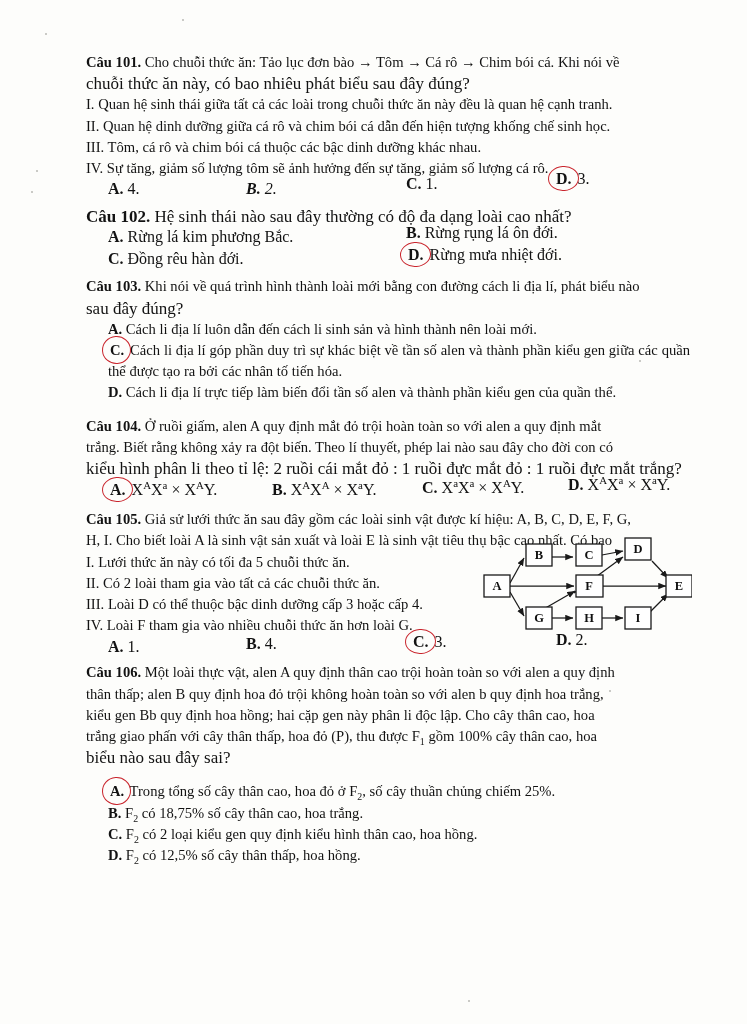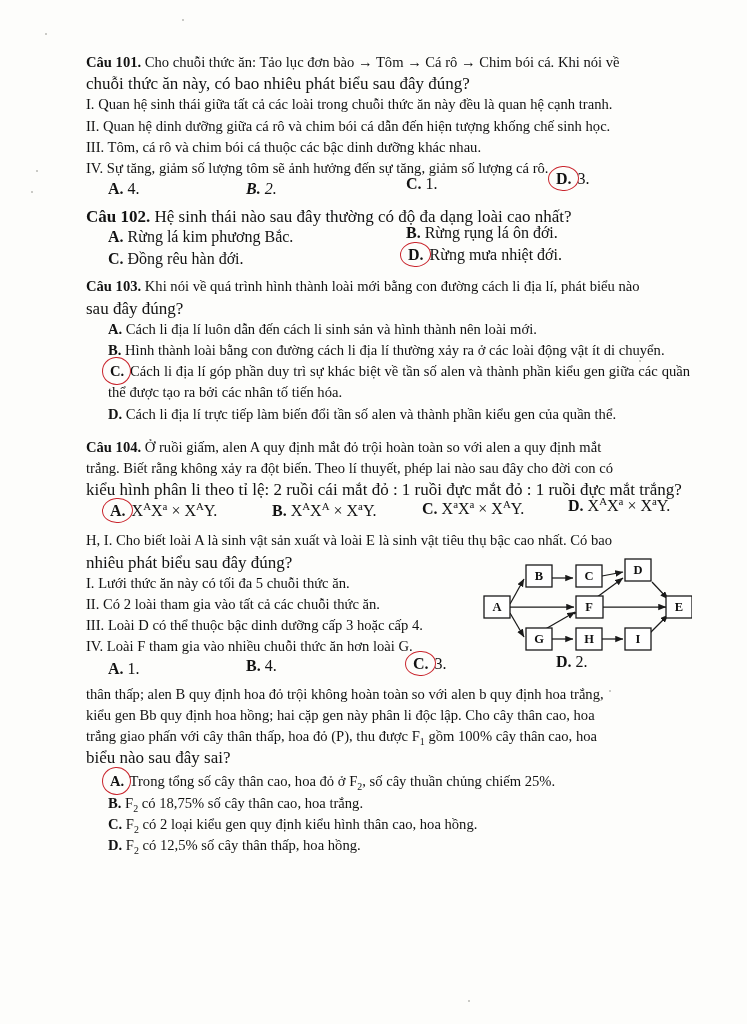--- a/index.html
+++ b/index.html
@@ -185,24 +185,20 @@
         <span class="qnum">Câu 103.</span>
         <span>Khi nói về quá trình hình thành loài mới bằng con đường cách li địa lí, phát biểu nào</span>
       </div>
       <div class="line last">sau đây đúng?</div>
 
       <div class="para indent">
         <span class="lbl b">A.</span>
         <span>Cách li địa lí luôn dẫn đến cách li sinh sản và hình thành nên loài mới.</span>
       </div>
       <div class="para indent">
-        <span class="lbl b">B.</span>
-        <span>Hình thành loài bằng con đường cách li địa lí thường xảy ra ở các loài động vật ít di chuyển.</span>
-      </div>
-      <div class="para indent">
         <span class="circled"><span class="lbl b">C.</span></span>
         <span>Cách li địa lí góp phần duy trì sự khác biệt về tần số alen và thành phần kiểu gen giữa các quần thể được tạo ra bởi các nhân tố tiến hóa.</span>
       </div>
       <div class="para indent last">
         <span class="lbl b">D.</span>
         <span>Cách li địa lí trực tiếp làm biến đổi tần số alen và thành phần kiểu gen của quần thể.</span>
       </div>
     </div>
 
     <div class="q" style="margin-top:12px;">
@@ -226,22 +222,25 @@
           <span>X<sup>a</sup>X<sup>a</sup> × X<sup>A</sup>Y.</span>
         </span>
         <span class="c opt" style="left:482px; top:-5px;">
           <span class="lbl">D.</span>
           <span>X<sup>A</sup>X<sup>a</sup> × X<sup>a</sup>Y.</span>
         </span>
       </div>
     </div>
 
     <div class="q q105-wrap" style="margin-top:2px;">
+      <div class="para">
+        <span class="qnum">Câu 105.</span>
+        <span>Giả sử lưới thức ăn sau đây gồm các loài sinh vật được kí hiệu: A, B, C, D, E, F, G,</span>
+      </div>
       <div class="para">H, I. Cho biết loài A là sinh vật sản xuất và loài E là sinh vật tiêu thụ bậc cao nhất. Có bao</div>
-      <div class="line last">nhiêu phát biểu sau đây đúng?</div>
 
       <div class="txtcol">
         <div class="stmt">I. Lưới thức ăn này có tối đa 5 chuỗi thức ăn.</div>
         <div class="stmt">II. Có 2 loài tham gia vào tất cả các chuỗi thức ăn.</div>
         <div class="stmt">III. Loài D có thể thuộc bậc dinh dưỡng cấp 3 hoặc cấp 4.</div>
         <div class="stmt">IV. Loài F tham gia vào nhiều chuỗi thức ăn hơn loài G.</div>
       </div>
 
       <div class="diagram">
         <svg width="216" height="98" viewBox="0 0 216 98" xmlns="http://www.w3.org/2000/svg">
@@ -315,26 +314,30 @@
           <span>3.</span>
         </span>
         <span class="c opt" style="left:470px; top:-5px;">
           <span class="lbl">D.</span>
           <span>2.</span>
         </span>
       </div>
     </div>
 
     <div class="q" style="margin-top:2px;">
+      <div class="para">
+        <span class="qnum">Câu 106.</span>
+        <span>Một loài thực vật, alen A quy định thân cao trội hoàn toàn so với alen a quy định</span>
+      </div>
       <div class="para">thân thấp; alen B quy định hoa đỏ trội không hoàn toàn so với alen b quy định hoa trắng,</div>
       <div class="para">kiểu gen Bb quy định hoa hồng; hai cặp gen này phân li độc lập. Cho cây thân cao, hoa</div>
       <div class="para">trắng giao phấn với cây thân thấp, hoa đỏ (P), thu được F<sub>1</sub> gồm 100% cây thân cao, hoa</div>
       <div class="line last">biểu nào sau đây sai?</div>
 
-      <div class="para indent last" style="margin-top:3px;">
+      <div class="para indent last" style="margin-top:13px;">
         <span class="circled"><span class="lbl b">A.</span></span>
         <span>Trong tổng số cây thân cao, hoa đỏ ở F<sub>2</sub>, số cây thuần chủng chiếm 25%.</span>
       </div>
       <div class="para indent last">
         <span class="lbl b">B.</span>
         <span>F<sub>2</sub> có 18,75% số cây thân cao, hoa trắng.</span>
       </div>
       <div class="para indent last">
         <span class="lbl b">C.</span>
         <span>F<sub>2</sub> có 2 loại kiểu gen quy định kiểu hình thân cao, hoa hồng.</span>

